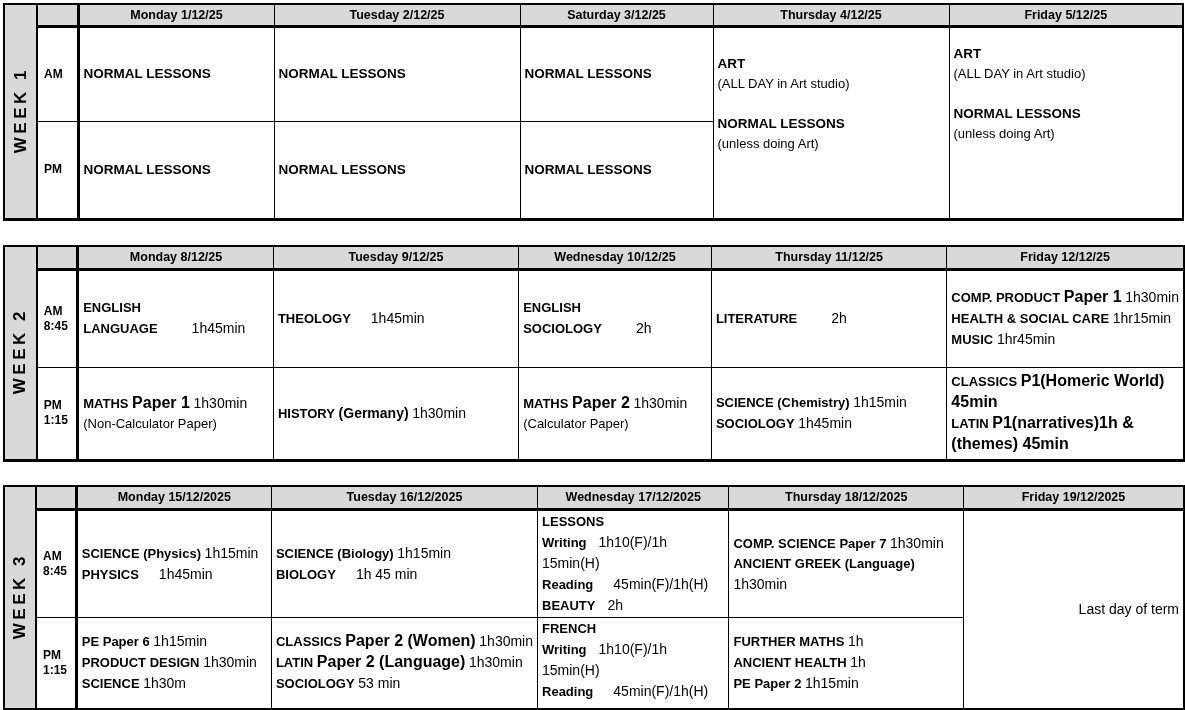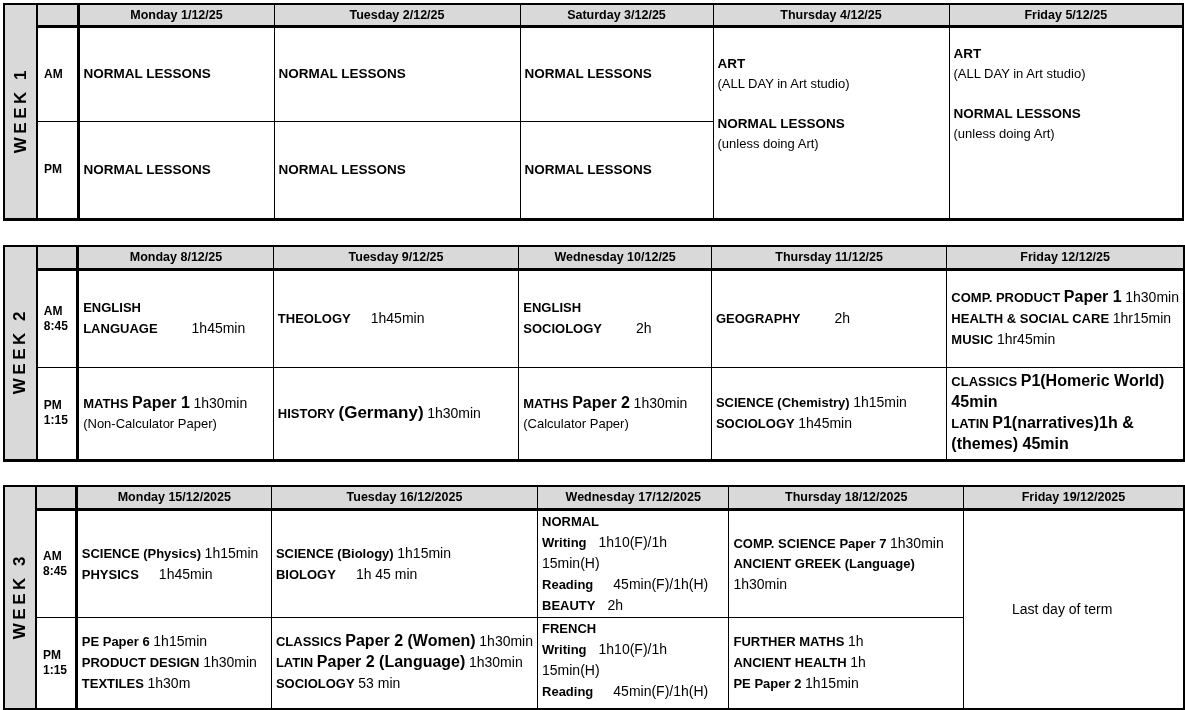--- a/index.html
+++ b/index.html
@@ -9,21 +9,21 @@
            background:#fff;border:2px solid #000;border-bottom-width:3px;}
   .tt td{border:1px solid #000;padding:0;vertical-align:middle;font-size:13px;overflow:hidden;}
   .tt tr.hdr td{background:#d9d9d9;border-bottom:3px solid #000;font-weight:bold;
                 font-size:12.5px;text-align:center;}
   td.wk{background:#d9d9d9;border-right:2px solid #000;text-align:center;}
   td.corner{border-right:3px solid #000;}
   td.rowlab{border-right:3px solid #000;font-weight:bold;font-size:12px;
             padding-left:6px;line-height:15px;}
   td.cell{padding:1px 4px;line-height:20px;}
   td.top{vertical-align:top;}
-  td.ctr{text-align:left;padding-left:48px;}
+  td.ctr{text-align:right;padding-left:48px;}
   .wklbl{display:inline-block;writing-mode:vertical-rl;transform:rotate(180deg);
          font-weight:bold;font-size:17px;letter-spacing:3.5px;}
   .nm{font-weight:bold;}
   .nl{font-weight:bold;font-size:13.5px;}
   .sm{font-weight:bold;font-size:16px;}
   .tm{font-size:14px;}
   .nw{white-space:nowrap;}
   .sp{height:20px;}
   .g1{margin-left:12px;}
   .g2{margin-left:20px;}
@@ -130,39 +130,39 @@
           <div class="nw"><span class="nm">LANGUAGE</span><span class="tm g3">1h45min</span></div>
         </td>
         <td class="cell">
           <div class="nw"><span class="nm">THEOLOGY</span><span class="tm g2">1h45min</span></div>
         </td>
         <td class="cell">
           <div class="nw"><span class="nm">ENGLISH</span></div>
           <div class="nw"><span class="nm">SOCIOLOGY</span><span class="tm g3">2h</span></div>
         </td>
         <td class="cell">
-          <div class="nw"><span class="nm">GEOGRAPHY</span><span class="tm g3">2h</span></div>
+          <div class="nw"><span class="nm">LITERATURE</span><span class="tm g3">2h</span></div>
         </td>
         <td class="cell">
           <div class="nw"><span class="nm">COMP. PRODUCT</span> <span class="sm">Paper 1</span> <span class="tm">1h30min</span></div>
           <div class="nw"><span class="nm">HEALTH &amp; SOCIAL CARE</span> <span class="tm">1hr15min</span></div>
           <div class="nw"><span class="nm">MUSIC</span> <span class="tm">1hr45min</span></div>
         </td>
       </tr>
       <tr style="height:93px">
         <td class="rowlab">
           <div>PM</div>
           <div>1:15</div>
         </td>
         <td class="cell">
           <div class="nw"><span class="nm">MATHS</span> <span class="sm">Paper 1</span> <span class="tm">1h30min</span></div>
           <div class="nw">(Non-Calculator Paper)</div>
         </td>
         <td class="cell">
-          <div class="nw"><span class="nm">HISTORY</span> <span class="sm" style="font-size:17px">(Germany)</span> <span class="tm">1h30min</span></div>
+          <div class="nw"><span class="nm">HISTORY</span> <span class="sm" style="font-size:14px">(Germany)</span> <span class="tm">1h30min</span></div>
         </td>
         <td class="cell">
           <div class="nw"><span class="nm">MATHS</span> <span class="sm">Paper 2</span> <span class="tm">1h30min</span></div>
           <div class="nw">(Calculator Paper)</div>
         </td>
         <td class="cell">
           <div class="nw"><span class="nm">SCIENCE (Chemistry)</span> <span class="tm">1h15min</span></div>
           <div class="nw"><span class="nm">SOCIOLOGY</span> <span class="tm">1h45min</span></div>
         </td>
         <td class="cell">
@@ -200,42 +200,42 @@
         </td>
         <td class="cell">
           <div class="nw"><span class="nm">SCIENCE (Physics)</span> <span class="tm">1h15min</span></div>
           <div class="nw"><span class="nm">PHYSICS</span><span class="tm g2">1h45min</span></div>
         </td>
         <td class="cell">
           <div class="nw"><span class="nm">SCIENCE (Biology)</span> <span class="tm">1h15min</span></div>
           <div class="nw"><span class="nm">BIOLOGY</span><span class="tm g2">1h 45 min</span></div>
         </td>
         <td class="cell top">
-          <div class="nw"><span class="nm">NORMAL</span></div>
+          <div class="nw"><span class="nm">LESSONS</span></div>
           <div><span class="nm">Writing</span><span class="tm g1">1h10(F)/1h 15min(H)</span></div>
           <div><span class="nm">Reading</span><span class="tm g2">45min(F)/1h(H)</span></div>
           <div class="nw"><span class="nm">BEAUTY</span><span class="tm g1">2h</span></div>
         </td>
         <td class="cell">
           <div class="nw"><span class="nm">COMP. SCIENCE Paper 7</span> <span class="tm">1h30min</span></div>
           <div><span class="nm">ANCIENT GREEK (Language)</span> <span class="tm">1h30min</span></div>
         </td>
         <td class="cell ctr" rowspan="2">
           <div class="lastday">Last day of term</div>
         </td>
       </tr>
       <tr style="height:92px">
         <td class="rowlab">
           <div>PM</div>
           <div>1:15</div>
         </td>
         <td class="cell">
           <div class="nw"><span class="nm">PE Paper 6</span> <span class="tm">1h15min</span></div>
           <div class="nw"><span class="nm">PRODUCT DESIGN</span> <span class="tm">1h30min</span></div>
-          <div class="nw"><span class="nm">TEXTILES</span> <span class="tm">1h30m</span></div>
+          <div class="nw"><span class="nm">SCIENCE</span> <span class="tm">1h30m</span></div>
         </td>
         <td class="cell">
           <div class="nw"><span class="nm">CLASSICS</span> <span class="sm">Paper 2 (Women)</span> <span class="tm">1h30min</span></div>
           <div class="nw"><span class="nm">LATIN</span> <span class="sm">Paper 2 (Language)</span> <span class="tm">1h30min</span></div>
           <div class="nw"><span class="nm">SOCIOLOGY</span> <span class="tm">53 min</span></div>
         </td>
         <td class="cell top">
           <div class="nw"><span class="nm">FRENCH</span></div>
           <div><span class="nm">Writing</span><span class="tm g1">1h10(F)/1h 15min(H)</span></div>
           <div><span class="nm">Reading</span><span class="tm g2">45min(F)/1h(H)</span></div>

